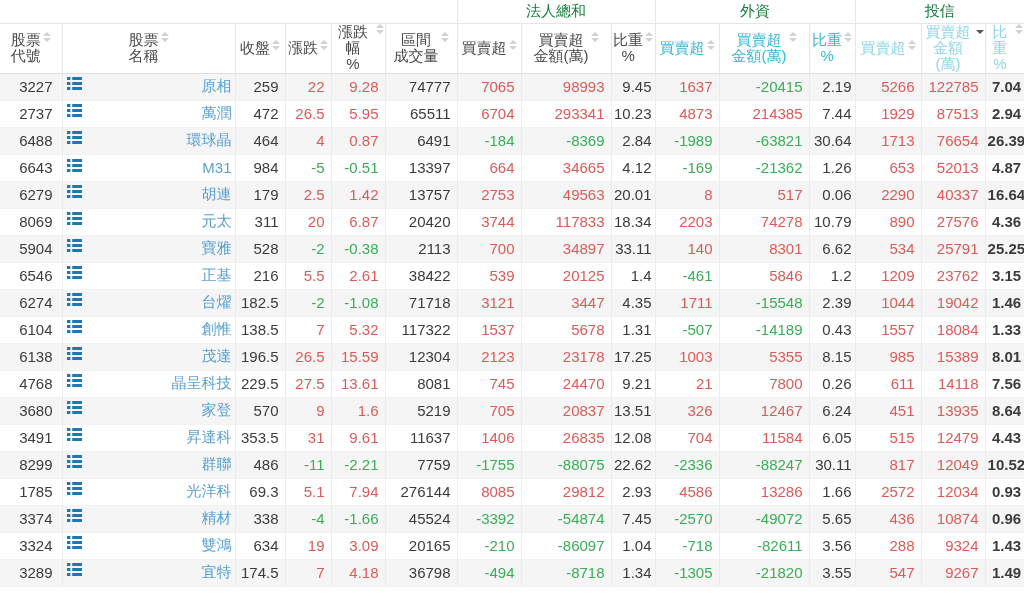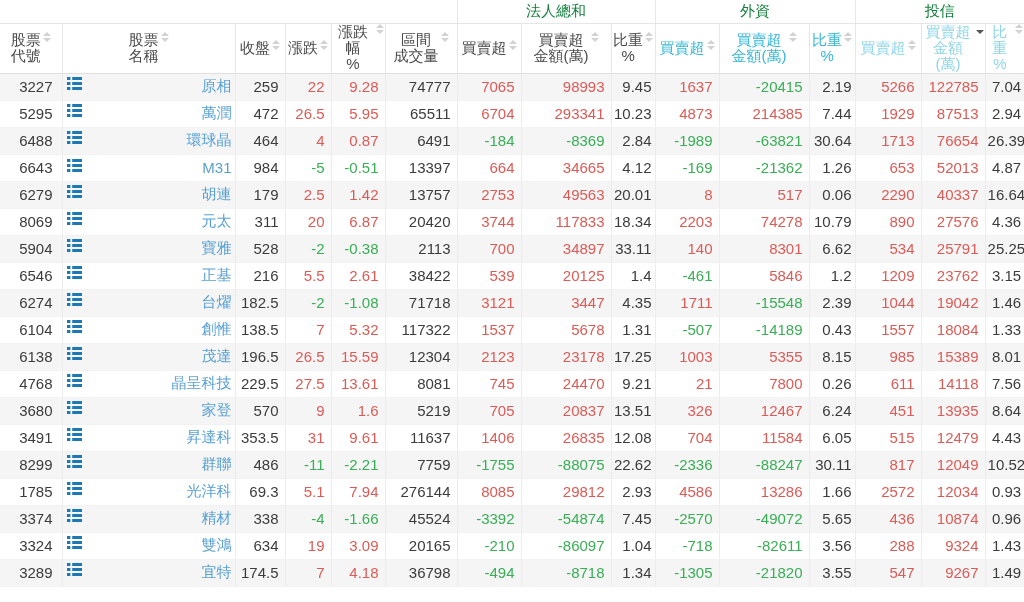--- a/index.html
+++ b/index.html
@@ -29,21 +29,21 @@
   th.fgn .lbl{color:var(--foreign-header);}
   th.tru .lbl{color:var(--trust-header);}
   .caret{display:inline-flex;flex-direction:column;margin-left:2px;row-gap:2px;}
   .caret i{display:block;width:0;height:0;border-left:4px solid transparent;border-right:4px solid transparent;}
   .caret .up{border-bottom:4px solid #d2d2d2;}
   .caret .dn{border-top:4px solid #d2d2d2;}
   th.sorted .caret .up{visibility:hidden;}
   th.sorted .caret .dn{border-top-color:#555;}
 
   tbody td{height:26px;font-size:15px;border-right:1px solid #ececec;border-bottom:1px solid #f2f2f2;padding:0 6px 0 2px;text-align:right;white-space:nowrap;overflow:hidden;}
-  tbody td:last-child{border-right:none;padding-right:3px;}
+  tbody td:last-child{border-right:none;padding-right:3px;font-weight:bold;}
   tbody tr.odd{background:#f5f5f6;}
   td.code{color:#3c3c3c;padding-right:9px;}
   td.pct{padding-right:3px;}
   .plain{color:#3c3c3c;}
   .pos{color:var(--up);}
   .neg{color:var(--down);}
 
   td.name-cell{padding:0 3px 0 4px;}
   .name-wrap{display:flex;justify-content:space-between;}
   .row-icon{display:inline-flex;color:var(--icon);cursor:pointer;line-height:0;}
@@ -255,21 +255,21 @@
           <td class="pos">98993</td>
           <td class="plain pct">9.45</td>
           <td class="pos">1637</td>
           <td class="neg">-20415</td>
           <td class="plain pct">2.19</td>
           <td class="pos">5266</td>
           <td class="pos">122785</td>
           <td class="plain pct">7.04</td>
         </tr>
         <tr>
-    <td class="code">5295</td>
+    <td class="code">2737</td>
     <td class="name-cell">
       <span class="name-wrap">
         <span class="row-icon">
           <svg width="15" height="13" viewBox="0 0 15 13">
                   <g fill="currentColor">
                     <rect x="0" y="0" width="3.4" height="3"></rect>
                     <rect x="5.2" y="0" width="9.8" height="3"></rect>
                     <rect x="0" y="5" width="3.4" height="3"></rect>
                     <rect x="5.2" y="5" width="9.8" height="3"></rect>
                     <rect x="0" y="10" width="3.4" height="3"></rect>

